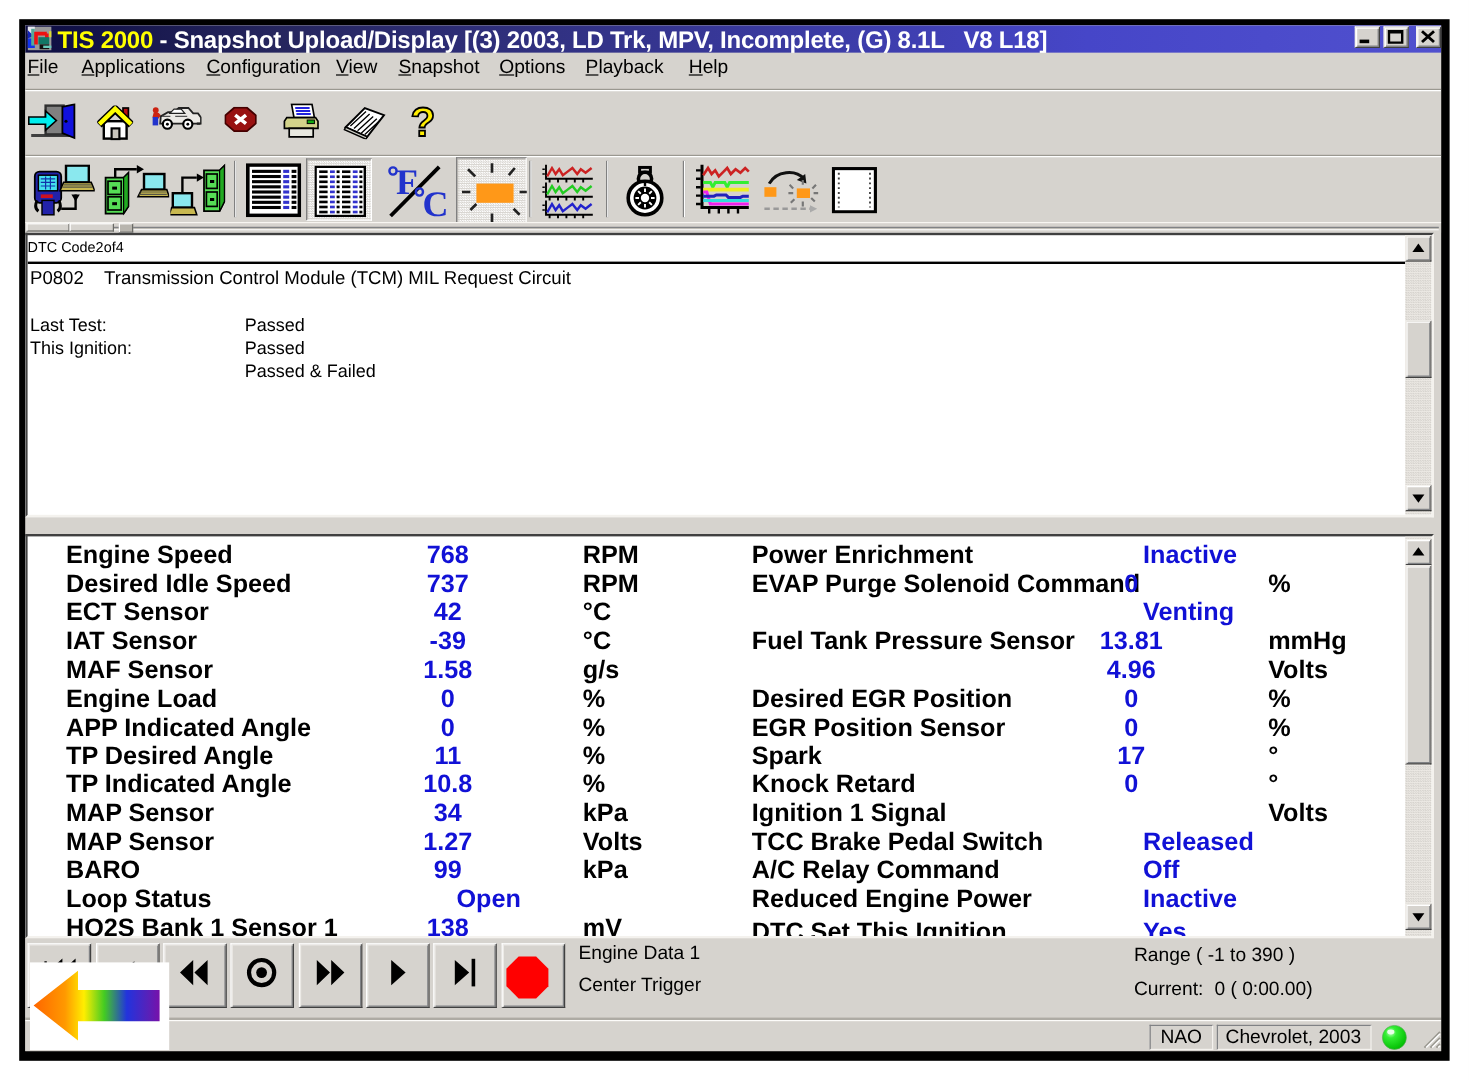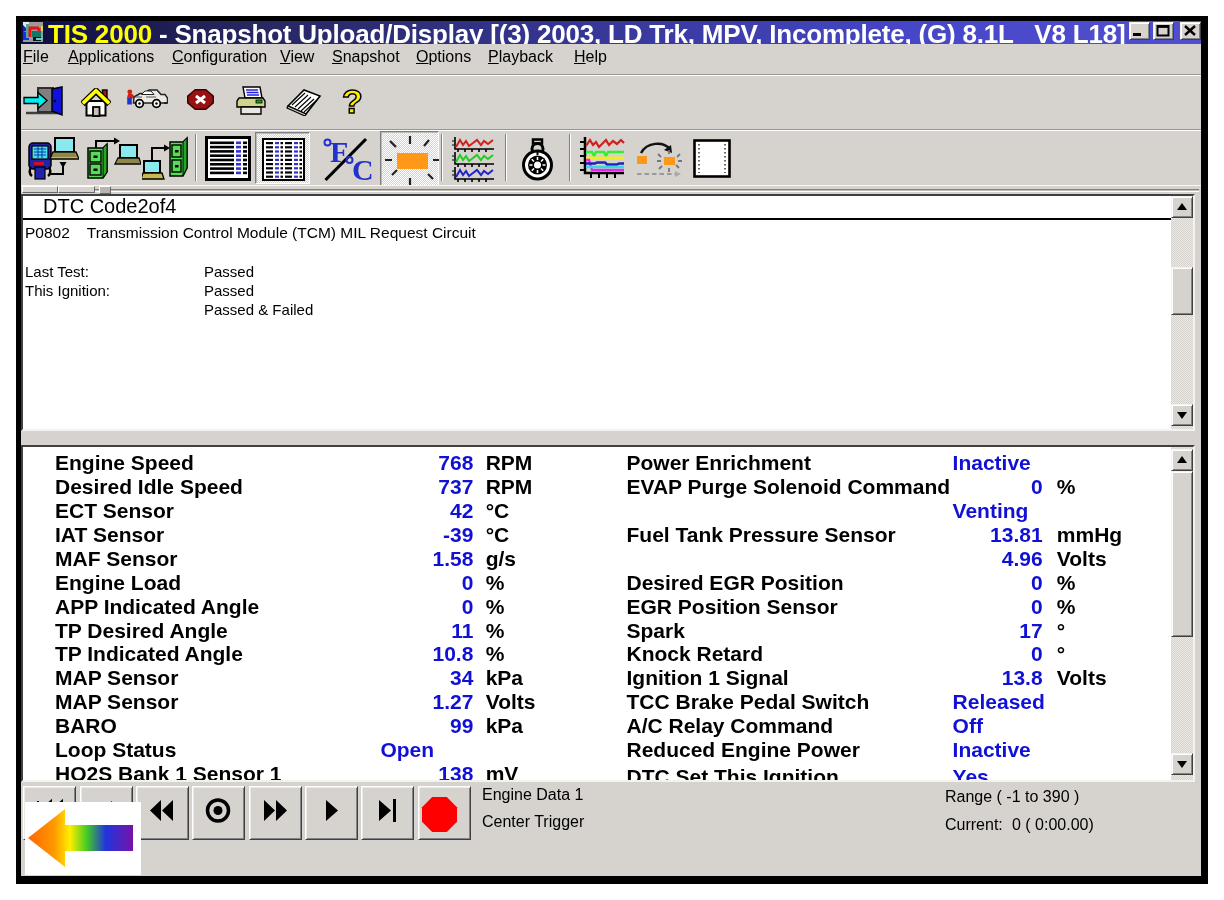--- a/index.html
+++ b/index.html
@@ -3,21 +3,21 @@
 <meta charset="utf-8">
 <style>
   html,body{margin:0;padding:0;background:#fff;width:1224px;height:900px;overflow:hidden;}
   *{box-sizing:border-box;}
   body{font-family:"Liberation Sans",sans-serif;}
   .abs{position:absolute;}
   #frame{position:absolute;left:16px;top:16px;width:1192px;height:868px;background:#000;}
   #win{position:absolute;left:5px;top:5px;width:1180px;height:855px;background:#d6d3ce;overflow:hidden;}
   
   #titlebar{left:0;top:0;width:1180px;height:23px;background:linear-gradient(90deg,#0d0d42 0%,#26265e 18%,#4646c8 75%,#5050ce 100%);}
-  #title-text{left:27px;top:3px;font-size:26px;line-height:20px;font-weight:bold;color:#fff;white-space:pre;letter-spacing:-0.2px;}
+  #title-text{left:27px;top:3px;font-size:20px;line-height:20px;font-weight:bold;color:#fff;white-space:pre;letter-spacing:-0.2px;}
   .tbtn{top:1px;width:21px;height:18px;background:#d6d3ce;border:1px solid;border-color:#f4f2ee #404040 #404040 #f4f2ee;box-shadow:inset 1px 1px 0 #fff, inset -1px -1px 0 #808285;}
   
   #menubar{left:0;top:23px;width:1180px;height:30px;background:#d6d3ce;}
   .mitem{position:absolute;top:4px;font-size:16px;color:#000;}
   .mitem u{text-decoration:underline;}
   
   #toolbar1{left:0;top:53px;width:1180px;height:55px;background:#d6d3ce;border-top:1px solid #9a9890;box-shadow:inset 0 1px 0 #fff;}
   #toolbar2{left:0;top:108px;width:1180px;height:56px;background:#d6d3ce;border-top:1px solid #9a9890;box-shadow:inset 0 1px 0 #fff;}
   .tsep{position:absolute;width:2px;background:#808080;border-right:1px solid #fff;}
   .checked-btn{position:absolute;border:1px solid;border-color:#808080 #fff #fff #808080;background-color:#d6d3ce;background-image:conic-gradient(#fff 25%,transparent 0 50%,#fff 0 75%,transparent 0);background-size:2px 2px;box-shadow:inset 1px 1px 0 #bdbab4;}
@@ -29,21 +29,21 @@
   #datapanel{left:0;top:424px;width:1174px;height:337px;overflow:hidden;}
   .dtxt{position:absolute;font-size:15px;line-height:19px;color:#000;white-space:pre;}
   
   .sbtrack{position:absolute;background:#ece9e4;background-image:conic-gradient(#d6d3ce 25%,transparent 0 50%,#d6d3ce 0 75%,transparent 0);background-size:2px 2px;}
   .sbbtn{position:absolute;background:#d6d3ce;border:1px solid;border-color:#f4f2ee #404040 #404040 #f4f2ee;box-shadow:inset 1px 1px 0 #fff,inset -1px -1px 0 #808285;}
   .sbthumb{position:absolute;background:#d6d3ce;border:1px solid;border-color:#f4f2ee #404040 #404040 #f4f2ee;box-shadow:inset 1px 1px 0 #fff,inset -1px -1px 0 #808285;}
   .arr{position:absolute;width:0;height:0;}
   
   .drow{position:absolute;height:23.93px;font-weight:bold;font-size:21px;line-height:23.5px;white-space:pre;}
   .lbl{position:absolute;left:0;color:#000;margin-left:28px;}
-  .val{position:absolute;color:#1111d6;text-align:right;}
+  .val{position:absolute;color:#1111d6;text-align:center;}
   .tval{position:absolute;color:#1111d6;}
   .unit{position:absolute;color:#000;}
   
   #ctrlbar{left:0;top:761px;width:1180px;height:66px;background:#d6d3ce;}
   .pbtn{position:absolute;top:4px;width:53px;height:54px;background:#d6d3ce;border:1px solid;border-color:#fff #404040 #404040 #fff;box-shadow:inset 1px 1px 0 #eceae6,inset -1px -1px 0 #808285;}
   .ctxt{position:absolute;font-size:16px;color:#000;white-space:pre;}
   
   #statusbar{left:0;top:829px;width:1180px;height:26px;background:#d6d3ce;border-top:1px solid #fdfcfa;box-shadow:0 -2px 0 #aeaba4;}
   .sbox{position:absolute;top:3px;height:21px;border:1px solid;border-color:#808285 #f4f2ee #f4f2ee #808285;font-size:16px;color:#000;padding-top:1px;}
 </style>
@@ -334,21 +334,21 @@
       <path d="M6 5 V34 M32 5 V34" stroke="#444" stroke-width="1.6" stroke-dasharray="1.6 2.4"></path>
     </svg>
   </div>
   <div class="abs" id="splitter">
     <div class="abs" style="left:73px;top:3px;width:1105px;height:3px;border-top:1px solid #808285;border-bottom:1px solid #fff;background:#c0bdb6"></div>
     <div class="abs" style="left:1px;top:0;width:36px;height:7px;background:#d6d3ce;border:1px solid;border-color:#fff #6a6a66 #6a6a66 #fff"></div>
     <div class="abs" style="left:37px;top:0;width:37px;height:7px;background:#d6d3ce;border:1px solid;border-color:#fff #6a6a66 #6a6a66 #fff"></div>
     <div class="abs" style="left:78px;top:0;width:12px;height:8px;background:#b8b5ae;border:1px solid;border-color:#fff #6a6a66 #6a6a66 #fff"></div>
   </div>
   <div class="abs sunken" id="dtcpanel">
-    <div class="dtxt" style="left:20px;top:1px;font-size:20px">DTC Code2of4</div>
+    <div class="dtxt" style="left:0;top:1px;font-size:12px">DTC Code2of4</div>
     <div class="abs" style="left:0;top:21.5px;width:1148px;height:2px;background:#000"></div>
     <div class="dtxt" style="left:2px;top:26.5px;font-size:15.5px">P0802    Transmission Control Module (TCM) MIL Request Circuit</div>
     <div class="dtxt" style="left:2px;top:66px">Last Test:</div>
     <div class="dtxt" style="left:181px;top:66px">Passed</div>
     <div class="dtxt" style="left:2px;top:84.5px">This Ignition:</div>
     <div class="dtxt" style="left:181px;top:84.5px">Passed</div>
     <div class="dtxt" style="left:181px;top:104px">Passed &amp; Failed</div>
 
     <div class="sbtrack" style="left:1148px;top:0;width:22px;height:233px"></div>
     <div class="sbbtn" style="left:1148px;top:0;width:22px;height:22px"></div>
@@ -374,21 +374,21 @@
     <div class="drow" style="left:0;top:315.09px;width:1148px"><span class="lbl" style="left:4px">HO2S Bank 1 Sensor 1</span><span class="val" style="left:250px;width:200.4px">138</span><span class="unit" style="left:462.7px">mV</span></div>
     <div class="drow" style="left:0;top:4.00px;width:1148px"><span class="lbl" style="left:575.5px">Power Enrichment</span><span class="tval" style="left:929.6px">Inactive</span></div>
     <div class="drow" style="left:0;top:27.93px;width:1148px"><span class="lbl" style="left:575.5px">EVAP Purge Solenoid Command</span><span class="val" style="left:820px;width:199.6px">0</span><span class="unit" style="left:1033.8px">%</span></div>
     <div class="drow" style="left:0;top:51.86px;width:1148px"><span class="tval" style="left:929.6px">Venting</span></div>
     <div class="drow" style="left:0;top:75.79px;width:1148px"><span class="lbl" style="left:575.5px">Fuel Tank Pressure Sensor</span><span class="val" style="left:820px;width:199.6px">13.81</span><span class="unit" style="left:1033.8px">mmHg</span></div>
     <div class="drow" style="left:0;top:99.72px;width:1148px"><span class="val" style="left:820px;width:199.6px">4.96</span><span class="unit" style="left:1033.8px">Volts</span></div>
     <div class="drow" style="left:0;top:123.65px;width:1148px"><span class="lbl" style="left:575.5px">Desired EGR Position</span><span class="val" style="left:820px;width:199.6px">0</span><span class="unit" style="left:1033.8px">%</span></div>
     <div class="drow" style="left:0;top:147.58px;width:1148px"><span class="lbl" style="left:575.5px">EGR Position Sensor</span><span class="val" style="left:820px;width:199.6px">0</span><span class="unit" style="left:1033.8px">%</span></div>
     <div class="drow" style="left:0;top:171.51px;width:1148px"><span class="lbl" style="left:575.5px">Spark</span><span class="val" style="left:820px;width:199.6px">17</span><span class="unit" style="left:1033.8px">°</span></div>
     <div class="drow" style="left:0;top:195.44px;width:1148px"><span class="lbl" style="left:575.5px">Knock Retard</span><span class="val" style="left:820px;width:199.6px">0</span><span class="unit" style="left:1033.8px">°</span></div>
-    <div class="drow" style="left:0;top:219.37px;width:1148px"><span class="lbl" style="left:575.5px">Ignition 1 Signal</span><span class="val" style="left:820px;width:199.6px">13.8</span><span class="unit" style="left:1033.8px">Volts</span></div>
+    <div class="drow" style="left:0;top:219.37px;width:1148px"><span class="lbl" style="left:575.5px">Ignition 1 Signal</span><span class="unit" style="left:1033.8px">Volts</span></div>
     <div class="drow" style="left:0;top:243.30px;width:1148px"><span class="lbl" style="left:575.5px">TCC Brake Pedal Switch</span><span class="tval" style="left:929.6px">Released</span></div>
     <div class="drow" style="left:0;top:267.23px;width:1148px"><span class="lbl" style="left:575.5px">A/C Relay Command</span><span class="tval" style="left:929.6px">Off</span></div>
     <div class="drow" style="left:0;top:291.16px;width:1148px"><span class="lbl" style="left:575.5px">Reduced Engine Power</span><span class="tval" style="left:929.6px">Inactive</span></div>
     <div class="drow" style="left:0;top:318px;width:1148px"><span class="lbl" style="left:575.5px">DTC Set This Ignition</span><span class="tval" style="left:929.6px">Yes</span></div>
 
     <div class="sbtrack" style="left:1148px;top:0;width:22px;height:333px"></div>
     <div class="sbbtn" style="left:1148px;top:2px;width:22px;height:22px"></div>
     <div class="arr" style="left:1154px;top:9px;border-left:5px solid transparent;border-right:5px solid transparent;border-bottom:7px solid #000"></div>
     <div class="sbthumb" style="left:1148px;top:24px;width:22px;height:166px"></div>
     <div class="sbbtn" style="left:1148px;top:306px;width:22px;height:22px"></div>
@@ -419,20 +419,39 @@
             <rect x="31" y="12" width="3" height="23" fill="#000"></rect>
           </svg></div>
     <div class="pbtn" style="left:396.5px"><svg width="51" height="52">
             <polygon points="13.2,10 27.8,10 38,20.2 38,34.8 27.8,45 13.2,45 3,34.8 3,20.2" fill="#ff0000"></polygon>
           </svg></div>
     <div class="ctxt" style="left:461px;top:4px">Engine Data 1</div>
     <div class="ctxt" style="left:461px;top:31px">Center Trigger</div>
     <div class="ctxt" style="left:924px;top:5.5px">Range ( -1 to 390 )</div>
     <div class="ctxt" style="left:924px;top:33.5px">Current:</div>
     <div class="ctxt" style="left:991px;top:33.5px">0 ( 0:00.00)</div>
+  </div>
+  <div class="abs" id="statusbar">
+    <div class="sbox" style="left:936.7px;width:53.3px;text-align:center">NAO</div>
+    <div class="sbox" style="left:993.3px;width:128.7px;padding-left:6px">Chevrolet, 2003</div>
+    <svg class="abs" style="left:1130px;top:3px" width="22" height="21">
+          <defs>
+            <radialGradient id="ball" cx="35%" cy="30%" r="75%">
+              <stop offset="0%" stop-color="#c8ffc8"></stop>
+              <stop offset="30%" stop-color="#33ee33"></stop>
+              <stop offset="100%" stop-color="#00bb00"></stop>
+            </radialGradient>
+          </defs>
+          <circle cx="11" cy="10.5" r="10" fill="url(#ball)" stroke="#55aa55" stroke-width="0.5"></circle>
+          <ellipse cx="8" cy="6" rx="3" ry="2" fill="#eaffea"></ellipse>
+        </svg>
+    <svg class="abs" style="left:1165px;top:8px" width="15" height="15">
+          <path d="M14 1 L1 14 M14 6 L6 14 M14 11 L11 14" stroke="#9a9890" stroke-width="1.6"></path>
+          <path d="M14 2.5 L2.5 14 M14 7.5 L7.5 14 M14 12.5 L12.5 14" stroke="#fff" stroke-width="1.2"></path>
+        </svg>
   </div>
 
   <div class="abs" style="left:3.5px;top:780.6px;width:116.5px;height:73.5px;background:#fff">
     <svg width="116" height="73" style="position:absolute;left:0;top:0">
       <defs>
             <linearGradient id="rb" x1="0" y1="0" x2="1" y2="0">
         <stop offset="0" stop-color="#ff6600"></stop>
               <stop offset="0.25" stop-color="#ff9900"></stop>
         <stop offset="0.40" stop-color="#ffee00"></stop>
               <stop offset="0.56" stop-color="#44cc22"></stop>

